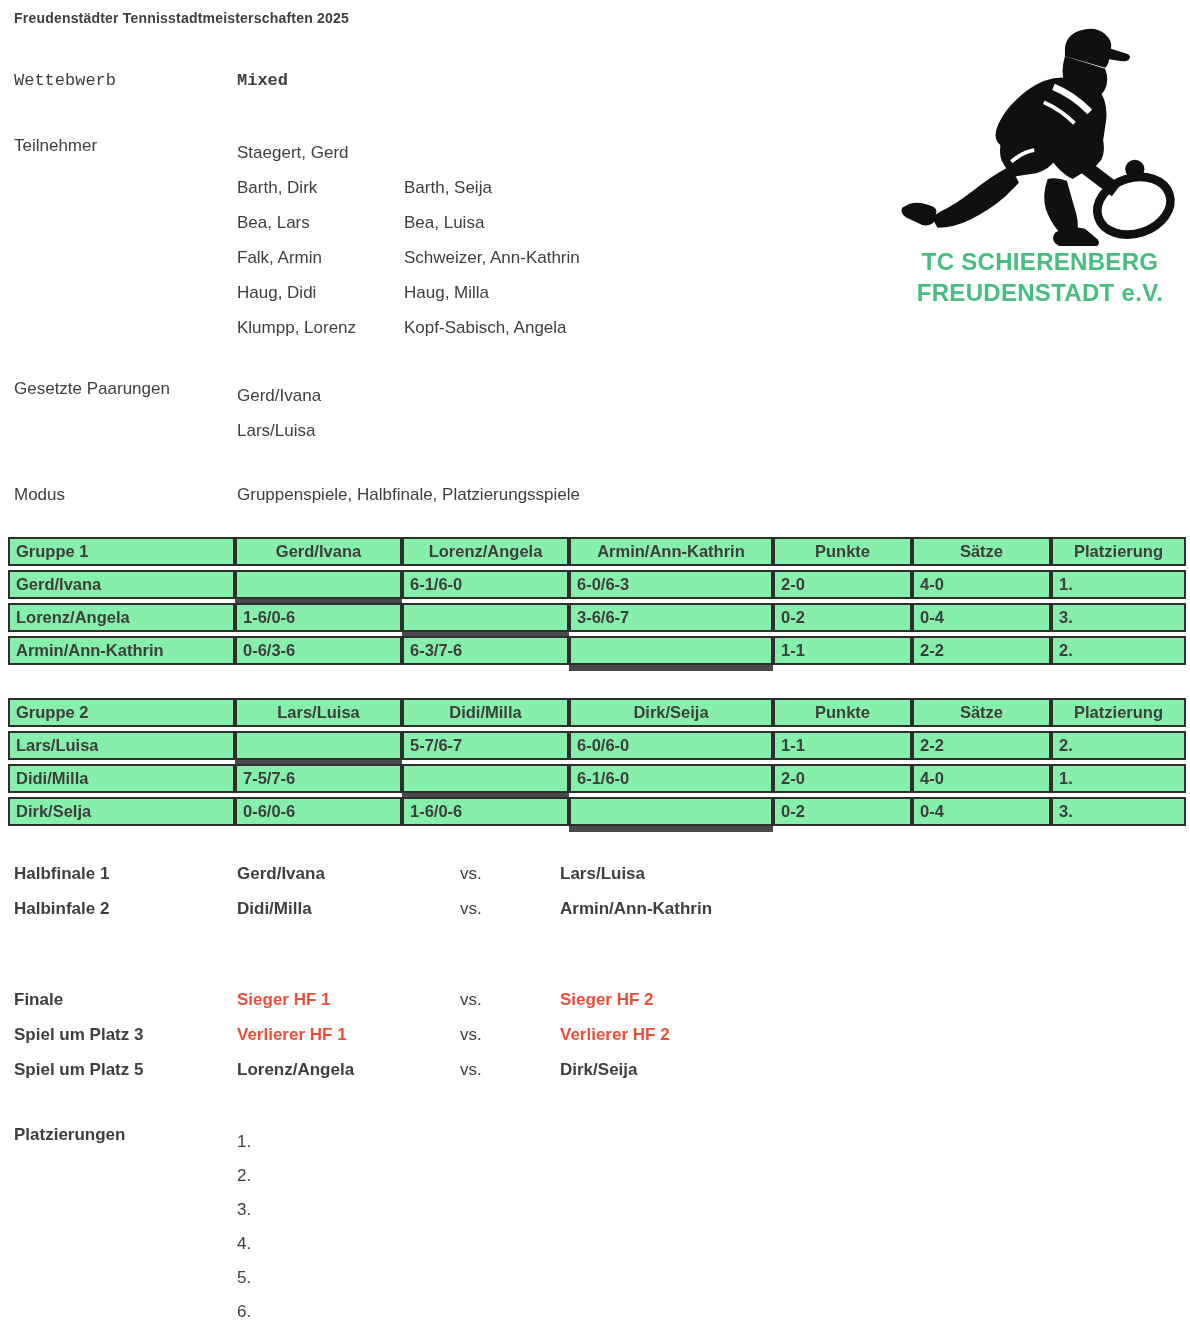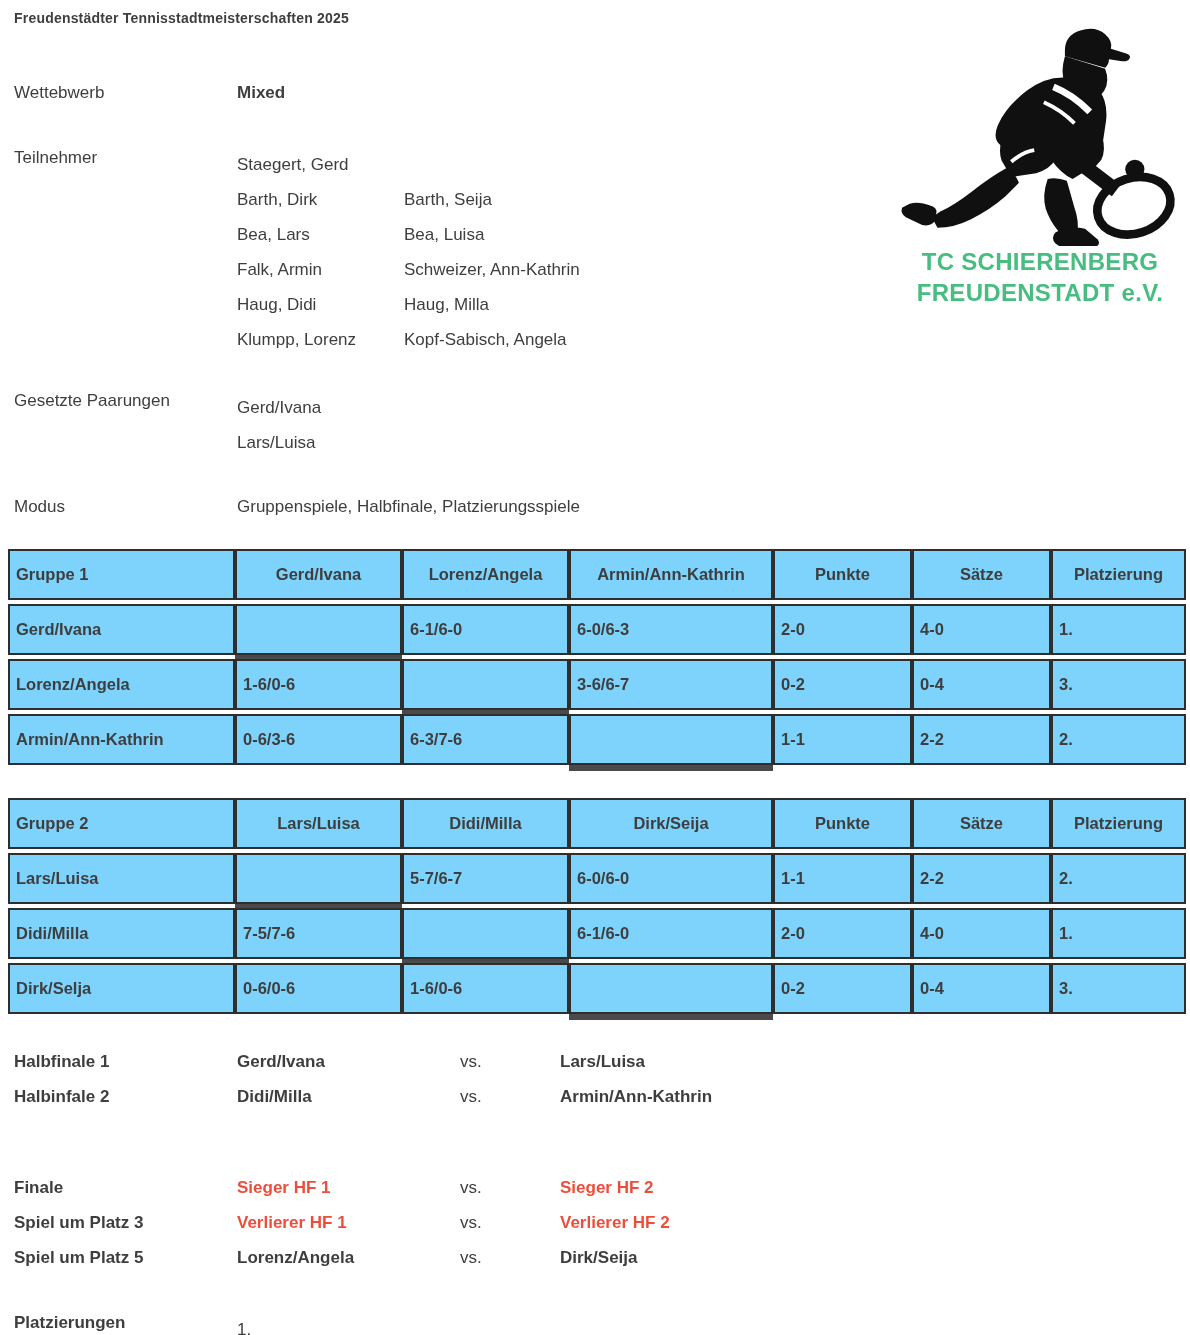--- a/index.html
+++ b/index.html
@@ -18,39 +18,39 @@
     color:var(--ink);
     font-size:17px;
     overflow:hidden;
   }
   .page{position:relative;width:1190px;height:1335px;padding:0 8px 0 14px;}
 
   .title{margin:10px 0 0;font-size:14px;font-weight:700;letter-spacing:.2px;}
 
   
   .info-row{display:grid;grid-template-columns:223px 1fr;line-height:22px;}
-  .row-wettbewerb{margin-top:56px;}
+  .row-wettbewerb{margin-top:44px;font-family:Liberation Mono, monospace;}
   .row-teilnehmer{margin-top:43px;}
   .row-gesetzte{margin-top:33px;}
   .row-modus{margin-top:36px;}
   .label{font-weight:400;}
   .bold{font-weight:700;}
   .pair-grid{display:grid;grid-template-columns:167px 1fr;line-height:35px;}
   .stack{line-height:35px;}
 
   
   .group-table-wrap{margin-left:-6px;}
   .gt1{margin-top:27px;}
   .gt2{margin-top:25px;}
   table.group{border-collapse:separate;border-spacing:0 4px;table-layout:fixed;width:1178px;}
   table.group th, table.group td{
     border:2px solid var(--border);
     font-weight:700;font-size:16.5px;
-    height:25px;padding:14px 6px;
-    background:#7dd3fc;white-space:nowrap;overflow:hidden;
+    height:25px;padding:3px 6px;
+    background:#86efac;white-space:nowrap;overflow:hidden;
   }
   th.gname{background:var(--yellow);text-align:left;}
   th.gcol{text-align:center;}
   td.team, td.score{text-align:left;}
   td.mid{text-align:left;}
   td.diag{
     background:var(--dark);
     border-color:var(--dark);
     box-shadow:0 6px 0 0 var(--dark);
   }

